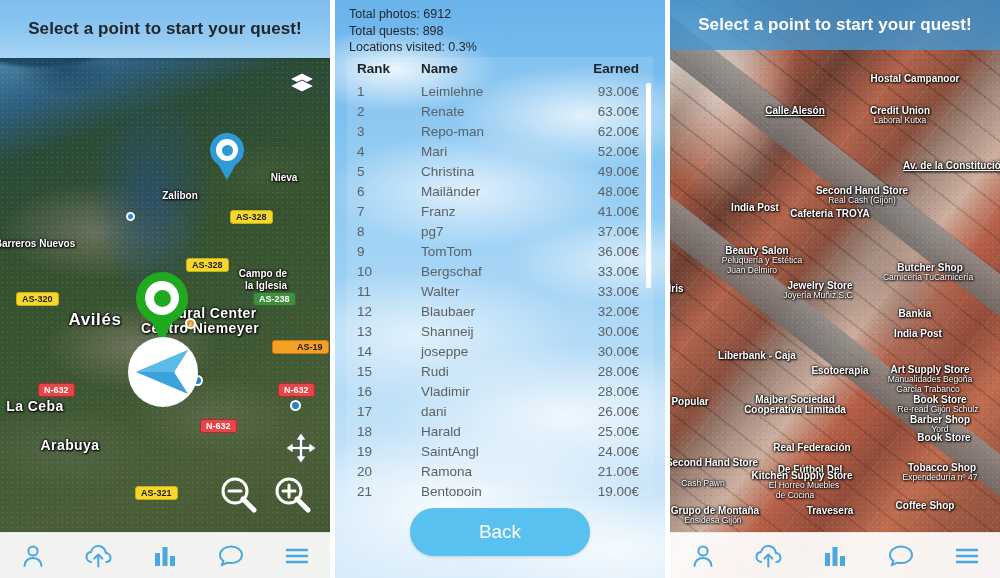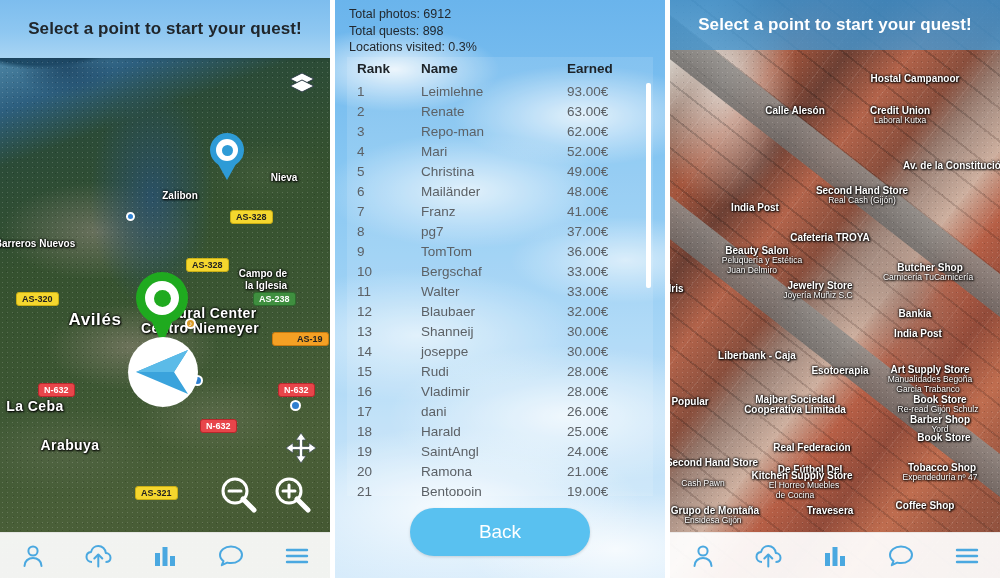--- a/index.html
+++ b/index.html
@@ -114,21 +114,21 @@
   }
   .board-head {
     display:flex; align-items:center; height:22px; padding:0 14px 0 10px;
     font-size:13.5px; font-weight:bold; color:#1d2328;
   }
   .rows { position:absolute; top:24px; left:0; right:0; bottom:0; overflow:hidden; }
   .row { display:flex; align-items:center; height:20px; padding:0 14px 0 10px;
     font-size:13.5px; color:#5c6166; }
   .c-rank  { width:46px; flex:0 0 46px; }
   .c-name  { flex:1 1 auto; padding-left:18px; }
-  .c-earn  { width:72px; flex:0 0 72px; }
+  .c-earn  { width:72px; flex:0 0 72px; text-align:right; }
   .board-head .c-earn, .board-head .c-rank, .board-head .c-name { color:#1d2328; }
 
   .scrollbar {
     position:absolute; top:26px; right:2px; width:5px; height:205px;
     background:#ffffff; border-radius:2px; z-index:5; cursor:pointer;
   }
 
   .back-wrap { position:absolute; left:0; right:0; bottom:22px; display:flex; justify-content:center; z-index:5; }
   .back-btn {
     width:180px; height:48px; border:none; border-radius:24px;
@@ -150,21 +150,21 @@
   .navarrow { position:absolute; z-index:5; border-radius:50%;
     background:#ffffff; display:flex; align-items:center; justify-content:center; }
 
   
   .lbl { position:absolute; z-index:3; white-space:nowrap; pointer-events:none;
     color:#ffffff; text-shadow:0 0 3px rgba(0,0,0,.95), 0 0 2px rgba(0,0,0,.9), 1px 1px 2px rgba(0,0,0,.9); }
   .lbl.city { font-size:17px; font-weight:bold; letter-spacing:.6px; }
   .lbl.town { font-size:14px; font-weight:bold; letter-spacing:.4px; }
   .lbl.poi  { font-size:10px; font-weight:bold; text-align:center; line-height:11px; }
   .lbl.poi2 { font-size:8.5px; font-weight:normal; }
-  .lbl.street { font-size:10px; font-weight:bold; }
+  .lbl.street { font-size:10px; font-weight:bold;text-decoration:underline; }
 
   .shield { position:absolute; z-index:3; font-size:9px; font-weight:bold; color:#222;
     padding:1px 5px; border-radius:3px; pointer-events:none; }
   .sh-y { background:#f5d72e; border:1px solid #c9ae15; }
   .sh-r { background:#e8454a; color:#fff; border:1px solid #b8272c; }
   .sh-o { background:#f4a024; border:1px solid #c97a10; }
   .sh-g { background:#3f8f3f; color:#fff; border:1px solid #2d6b2d; }
 
   .poi-dot { position:absolute; z-index:3; border-radius:50%; border:2px solid #fff;
     display:flex; align-items:center; justify-content:center; font-size:7px; color:#fff; }
@@ -189,21 +189,21 @@
         <div class="lbl poi" style="left: 180px; top: 190px; transform: translateX(-50%);">Zalibon</div>
         <div class="lbl poi" style="left: 35px; top: 238px; transform: translateX(-50%);">Barreros Nuevos</div>
         <div class="lbl poi" style="left: 284px; top: 172px; transform: translateX(-50%);">Nieva</div>
       </div>
     <div id="left-shields">
         <div class="shield sh-y" style="left: 16px; top: 292px;">AS-320</div>
         <div class="shield sh-y" style="left: 230px; top: 210px;">AS-328</div>
         <div class="shield sh-y" style="left: 186px; top: 258px;">AS-328</div>
         <div class="shield sh-g" style="left: 253px; top: 292px;">AS-238</div>
         <div class="shield sh-y" style="left: 135px; top: 486px;">AS-321</div>
-        <div class="shield sh-o" style="left: 272px; top: 332px; padding-left: 24px;">AS-19</div>
+        <div class="shield sh-o" style="left: 272px; top: 340px; padding-left: 24px;">AS-19</div>
         <div class="shield sh-r" style="left: 38px; top: 383px;">N-632</div>
         <div class="shield sh-r" style="left: 200px; top: 419px;">N-632</div>
         <div class="shield sh-r" style="left: 278px; top: 383px;">N-632</div>
       </div>
 
     <div class="poi-dot" style="left:185px;top:318px;width:11px;height:11px;background:#d89b2a;">♪</div>
     <div class="poi-dot" style="left:192px;top:375px;width:11px;height:11px;background:#2f7fd0;"></div>
     <div class="poi-dot" style="left:126px;top:212px;width:9px;height:9px;background:#2f7fd0;"></div>
     <div class="poi-dot" style="left:290px;top:400px;width:11px;height:11px;background:#2f7fd0;"></div>
 
@@ -448,21 +448,21 @@
 
     <div id="right-labels">
         <div class="lbl poi" style="left: 245px; top: 73px; transform: translateX(-50%);">Hostal Campanoor</div>
         <div class="lbl poi" style="left: 230px; top: 105px; transform: translateX(-50%);">Credit Union</div>
         <div class="lbl poi2" style="left: 230px; top: 115px; transform: translateX(-50%);">Laboral Kutxa</div>
         <div class="lbl street" style="left: 125px; top: 105px; transform: translateX(-50%);">Calle Alesón</div>
         <div class="lbl street" style="left: 285px; top: 160px; transform: translateX(-50%);">Av. de la Constitución</div>
         <div class="lbl poi" style="left: 192px; top: 185px; transform: translateX(-50%);">Second Hand Store</div>
         <div class="lbl poi2" style="left: 192px; top: 195px; transform: translateX(-50%);">Real Cash (Gijón)</div>
         <div class="lbl poi" style="left: 85px; top: 202px; transform: translateX(-50%);">India Post</div>
-        <div class="lbl poi" style="left: 160px; top: 232px; transform: translateX(-50%);">Cafeteria TROYA</div>
+        <div class="lbl poi" style="left: 160px; top: 208px; transform: translateX(-50%);">Cafeteria TROYA</div>
         <div class="lbl poi" style="left: 87px; top: 245px; transform: translateX(-50%);">Beauty Salon</div>
         <div class="lbl poi2" style="left: 92px; top: 255px; transform: translateX(-50%);">Peluquería y Estética</div>
         <div class="lbl poi2" style="left: 82px; top: 265px; transform: translateX(-50%);">Juan Delmiro</div>
         <div class="lbl poi" style="left: 150px; top: 280px; transform: translateX(-50%);">Jewelry Store</div>
         <div class="lbl poi2" style="left: 148px; top: 290px; transform: translateX(-50%);">Joyería Muñiz S.C</div>
         <div class="lbl poi" style="left: 260px; top: 262px; transform: translateX(-50%);">Butcher Shop</div>
         <div class="lbl poi2" style="left: 258px; top: 272px; transform: translateX(-50%);">Carnicería TuCarnicería</div>
         <div class="lbl poi" style="left: 245px; top: 308px; transform: translateX(-50%);">Bankia</div>
         <div class="lbl poi" style="left: 248px; top: 328px; transform: translateX(-50%);">India Post</div>
         <div class="lbl poi" style="left: 87px; top: 350px; transform: translateX(-50%);">Liberbank - Caja</div>

